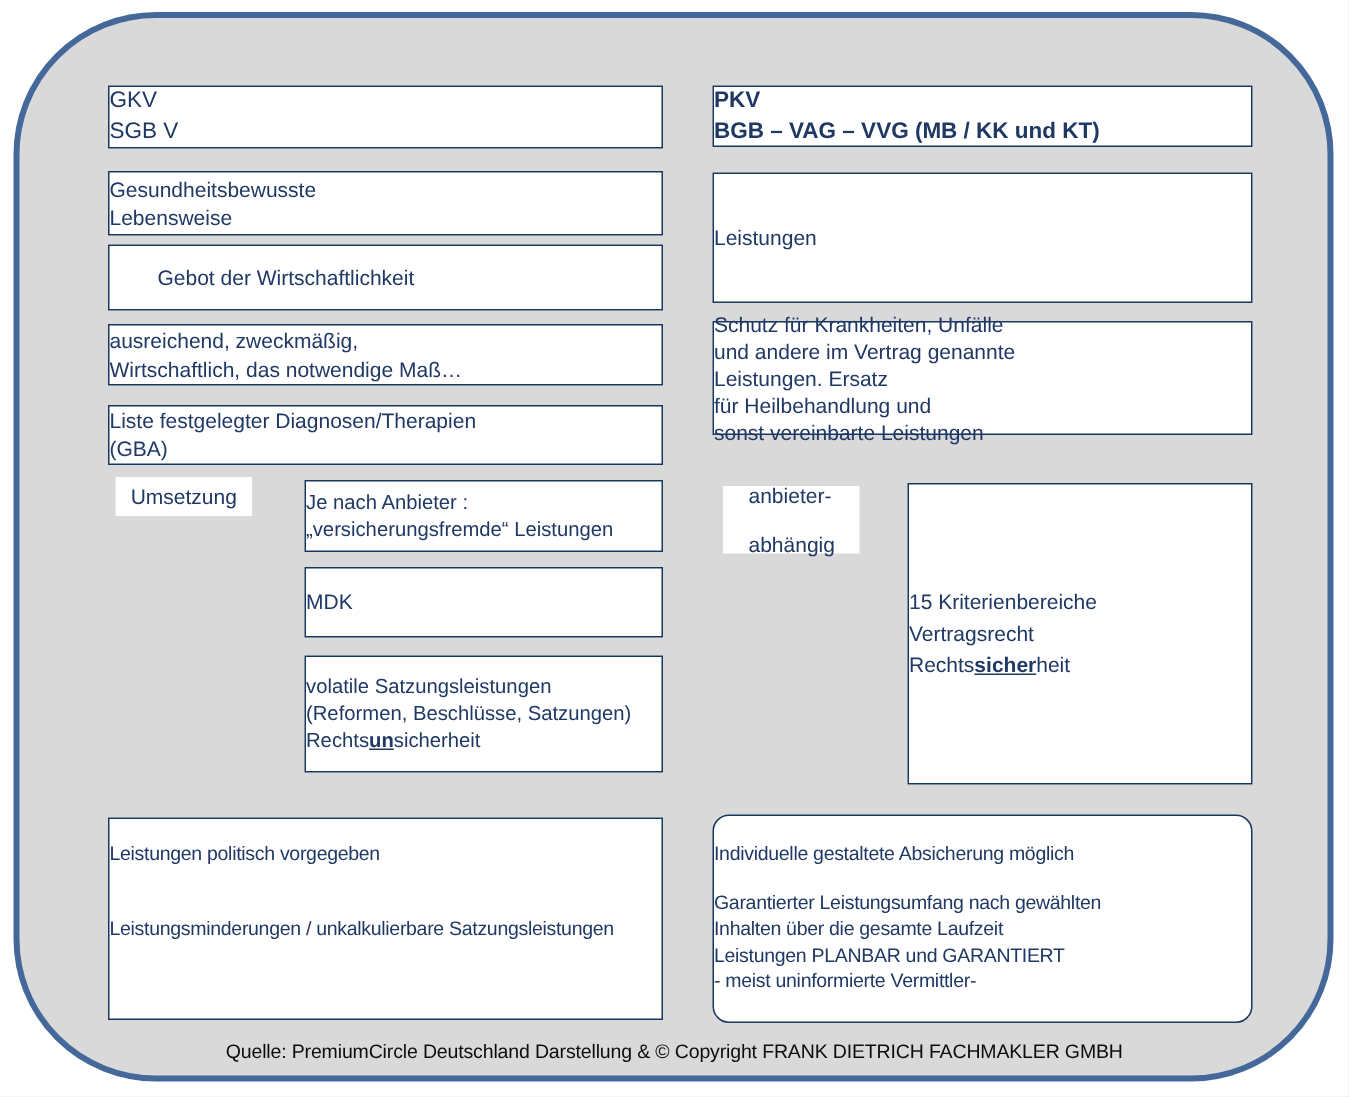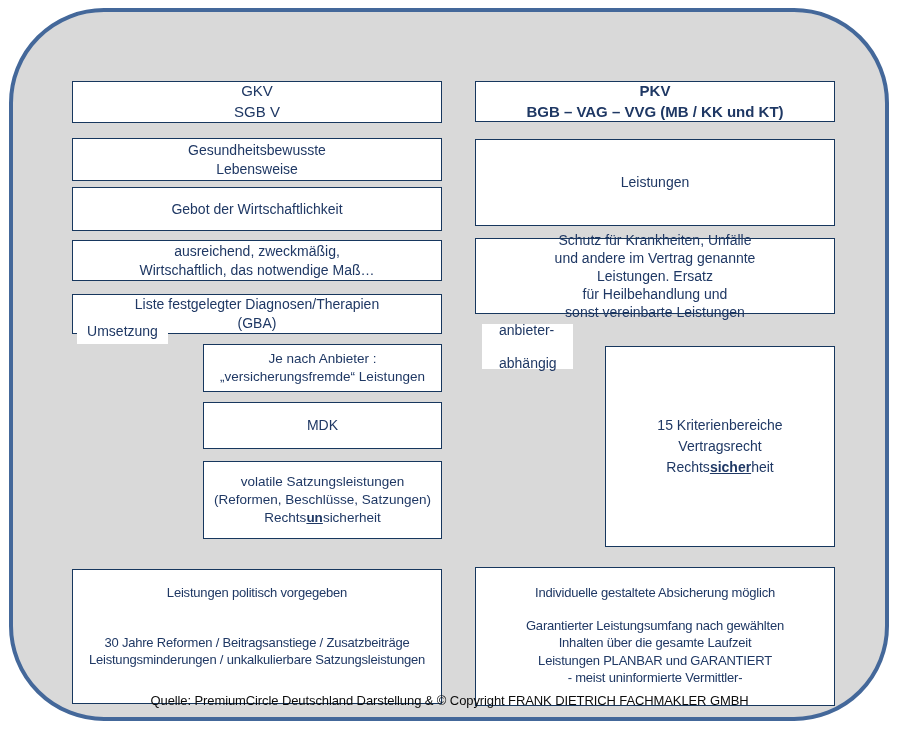--- a/index.html
+++ b/index.html
@@ -11,53 +11,53 @@
     position: absolute; left: 9px; top: 8px; width: 880px; height: 713px;
     box-sizing: border-box;
     background: var(--panel_fill, #d9d9d9);
     border: 4px solid var(--outer_border, #44689a);
     border-radius: 95px;
   }
   .box {
     position: absolute; box-sizing: border-box;
     background: #ffffff; border: 1px solid var(--box_border, #17375e);
     color: var(--text, #1f3864);
-    display: flex; flex-direction: column; align-items: center; justify-content: center;
-    text-align: center; font-size: 14px; line-height: 1.35; margin-top: 24px;
+    display: flex; flex-direction: column; align-items: flex-start; justify-content: center;
+    text-align: center; font-size: 14px; line-height: 1.35;
   }
   .tag {
     position: absolute; box-sizing: border-box;
     background: #ffffff; color: var(--text, #1f3864);
     font-size: 14px; line-height: 1.32;
     display: flex; flex-direction: column; justify-content: center; align-items: center;
   }
   .hdr { font-size: 15px; line-height: 1.38; }
   .small-print { font-size: 13px; letter-spacing: -0.2px; }
   .topalign { justify-content: flex-start; }
   .emph { font-weight: bold; text-decoration: underline; }
   .nowrap { white-space: nowrap; }
 
   #gkv-header   { left: 72px;  top: 57px;  width: 370px; height: 42px; }
   #gkv-lifestyle{ left: 72px;  top: 114px; width: 370px; height: 43px; }
-  #gkv-efficiency{ left: 72px; top: 163px; width: 370px; height: 44px; }
+  #gkv-efficiency{ left: 72px; top: 163px; width: 370px; height: 44px; padding-left: 32px; }
   #gkv-scope    { left: 72px;  top: 216px; width: 370px; height: 41px; }
   #gkv-list     { left: 72px;  top: 270px; width: 370px; height: 40px; }
   #gkv-tag      { left: 77px;  top: 318px; width: 91px;  height: 26px; }
   #gkv-provider { left: 203px; top: 320px; width: 239px; height: 48px; font-size: 13.5px; }
   #gkv-mdk      { left: 203px; top: 378px; width: 239px; height: 47px; }
   #gkv-volatile { left: 203px; top: 437px; width: 239px; height: 78px; font-size: 13.5px; }
   #gkv-political{ left: 72px;  top: 545px; width: 370px; height: 135px; padding-top: 14px; }
   #gkv-political .gap { height: 32px; }
 
   #pkv-header    { left: 475px; top: 57px;  width: 360px; height: 41px; font-weight: bold; }
   #pkv-services  { left: 475px; top: 115px; width: 360px; height: 87px; }
   #pkv-protection{ left: 475px; top: 214px; width: 360px; height: 76px; line-height: 1.3; }
   #pkv-tag       { left: 482px; top: 324px; width: 91px; height: 45px; align-items: flex-start; padding-left: 17px; text-align: left; gap: 14px; }
   #pkv-criteria  { left: 605px; top: 322px; width: 230px; height: 201px; line-height: 1.5; }
-  #pkv-individual{ left: 475px; top: 543px; width: 360px; height: 139px; padding-top: 16px; }
+  #pkv-individual{ left: 475px; top: 543px; width: 360px; height: 139px; padding-top: 16px; border-radius: 11px; }
   #pkv-individual .gap { height: 15px; }
 
   .footer {
     position: absolute; left: 0; right: 0; top: 693px;
     text-align: center; color: #0c0c0c; font-size: 13px; letter-spacing: -0.1px;
   }
 </style>
 </head>
 <body>
 
@@ -103,21 +103,20 @@
 
   <div class="box" id="gkv-volatile">
     <div>volatile Satzungsleistungen</div>
     <div class="nowrap">(Reformen, Beschlüsse, Satzungen)</div>
     <div><span>Rechts</span><span class="emph">un</span><span>sicherheit</span></div>
   </div>
 
   <div class="box topalign small-print" id="gkv-political">
     <div>Leistungen politisch vorgegeben</div>
     <div class="gap"></div>
-    <div class="nowrap">30 Jahre Reformen / Beitragsanstiege / Zusatzbeiträge</div>
     <div class="nowrap">Leistungsminderungen / unkalkulierbare Satzungsleistungen</div>
   </div>
 
   <div class="box hdr" id="pkv-header">
     <div>PKV</div>
     <div>BGB – VAG – VVG (MB / KK und KT)</div>
   </div>
 
   <div class="box" id="pkv-services">
     <div>Leistungen</div>

